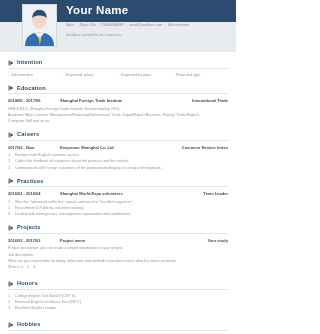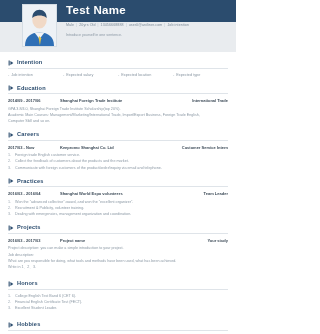--- a/index.html
+++ b/index.html
@@ -88,21 +88,21 @@
         <svg viewBox="0 0 33 41" preserveAspectRatio="xMidYMid slice">
           <rect x="0" y="0" width="33" height="41" fill="#eef2f6"></rect>
           <path d="M2 41c0-9 5.5-13.5 14.5-13.5S31 32 31 41z" fill="#2f6fb5"></path>
           <path d="M11.5 27.5h10l-5 6.5z" fill="#f2f4f6"></path>
           <path d="M16.3 31l1.8 2.2-1.2 7-1.2-7z" fill="#e8c43f"></path>
           <ellipse cx="16.5" cy="15" rx="7.2" ry="8.6" fill="#f1d9c6"></ellipse>
           <path d="M9.3 13.2c0-5.4 3.2-8.4 7.2-8.4s7.2 3 7.2 8.4c0 0-2-2.6-7.2-2.6s-7.2 2.6-7.2 2.6z" fill="#2b4c6e"></path>
         </svg>
       </div>
       <div class="head-text">
-        <div class="name">Test Name</div>
+        <div class="name">Your Name</div>
         <div class="meta-row">
           <span>Male</span><span class="sep">|</span><span>20yrs Old</span><span class="sep">|</span><span>13456668888</span><span class="sep">|</span><span>user0@aniliner.com</span><span class="sep">|</span><span>Job intention</span>
         </div>
         <div class="intro-line">Introduce yourself in one sentence.</div>
       </div>
     </div>
   </div>
 
   <div class="body">
     <div class="spacer-top"></div>

